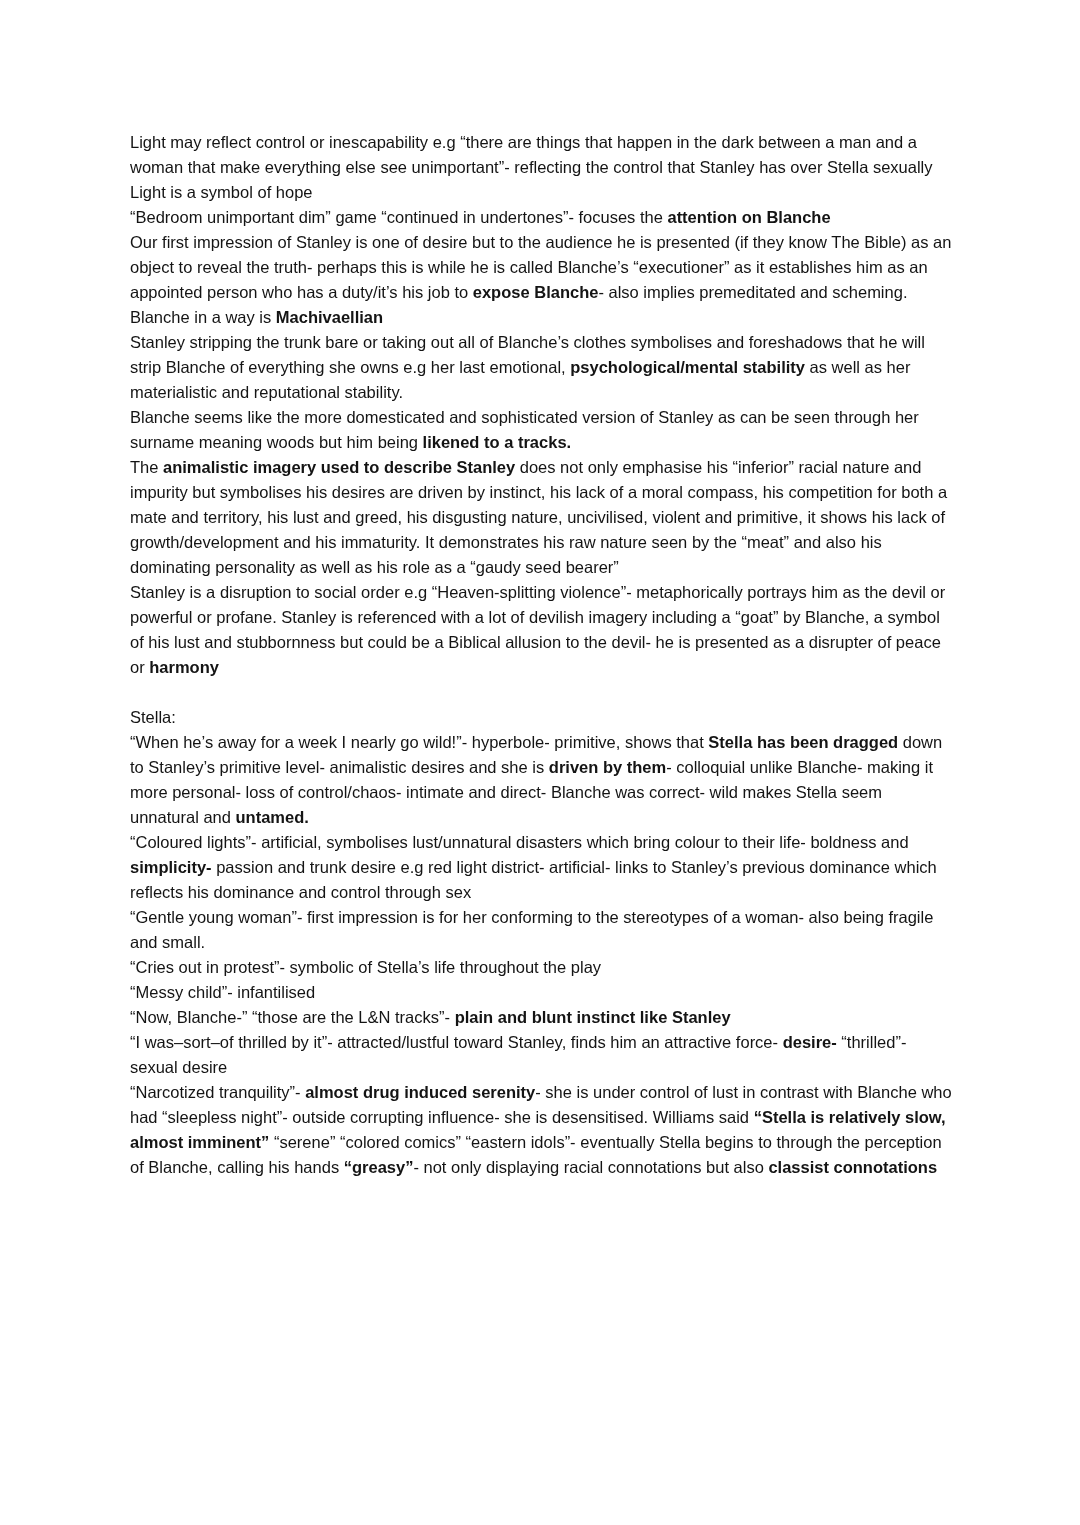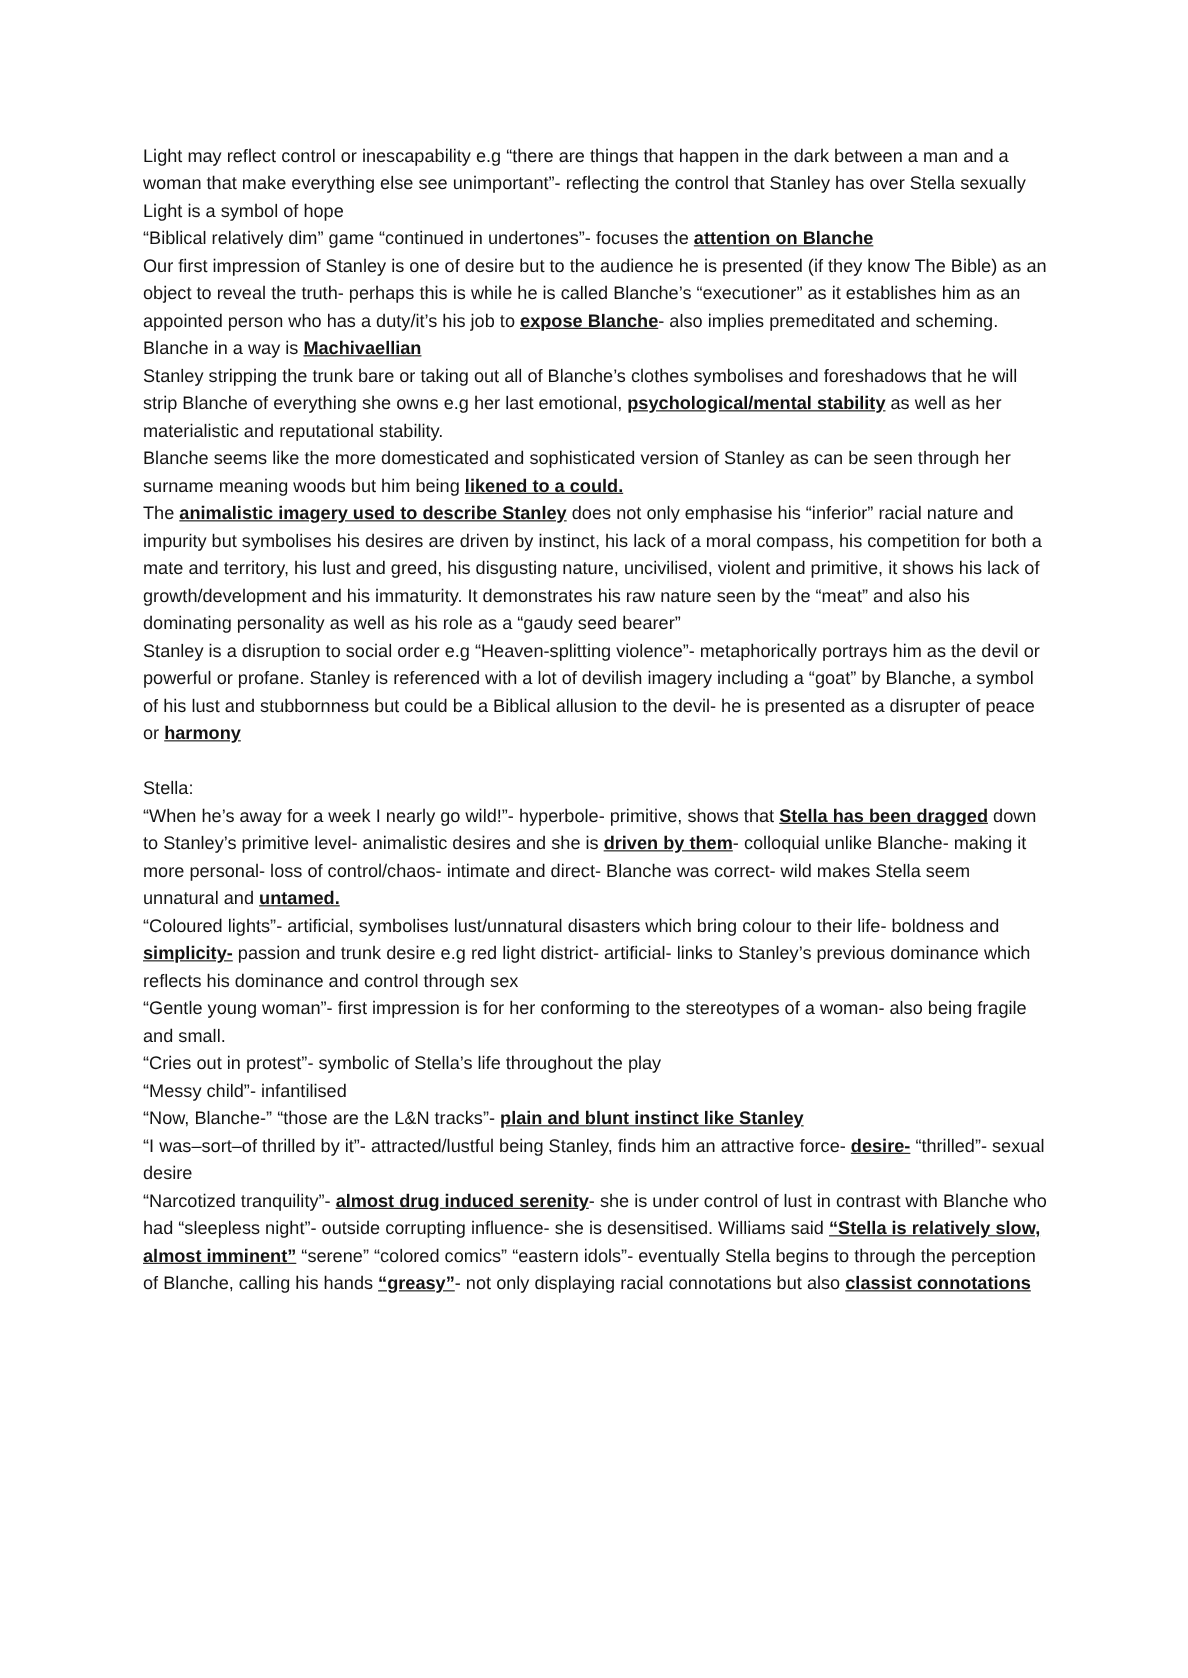--- a/index.html
+++ b/index.html
@@ -24,44 +24,43 @@
   }
   .para {
     margin: 0;
     font-size: 16.5px;
     line-height: 25px;
     color: #141414;
     word-wrap: break-word;
   }
   .para .bold {
     font-weight: 700;
-    text-decoration: underline;
   }
   .para.spacer {
     height: 25px;
   }
 </style>
 </head>
 <body>
 
 <div class="page">
   <div class="text-block">
       <p class="para"><span class="">Light may reflect control or inescapability e.g “there are things that happen in the dark between a man and a woman that make everything else see unimportant”- reflecting the control that Stanley has over Stella sexually</span></p>
       <p class="para"><span class="">Light is a symbol of hope</span></p>
-      <p class="para"><span class="">“Biblical relatively dim” game “continued in undertones”- focuses the </span><span class="bold">attention on Blanche</span></p>
+      <p class="para"><span class="">“Bedroom unimportant dim” game “continued in undertones”- focuses the </span><span class="bold">attention on Blanche</span></p>
       <p class="para"><span class="">Our first impression of Stanley is one of desire but to the audience he is presented (if they know The Bible) as an object to reveal the truth- perhaps this is while he is called Blanche’s “executioner” as it establishes him as an appointed person who has a duty/it’s his job to </span><span class="bold">expose Blanche</span><span class="">- also implies premeditated and scheming.</span></p>
       <p class="para"><span class="">Blanche in a way is </span><span class="bold">Machivaellian</span></p>
       <p class="para"><span class="">Stanley stripping the trunk bare or taking out all of Blanche’s clothes symbolises and foreshadows that he will strip Blanche of everything she owns e.g her last emotional, </span><span class="bold">psychological/mental stability</span><span class=""> as well as her materialistic and reputational stability.</span></p>
-      <p class="para"><span class="">Blanche seems like the more domesticated and sophisticated version of Stanley as can be seen through her surname meaning woods but him being </span><span class="bold">likened to a could.</span></p>
+      <p class="para"><span class="">Blanche seems like the more domesticated and sophisticated version of Stanley as can be seen through her surname meaning woods but him being </span><span class="bold">likened to a tracks.</span></p>
       <p class="para"><span class="">The </span><span class="bold">animalistic imagery used to describe Stanley</span><span class=""> does not only emphasise his “inferior” racial nature and impurity but symbolises his desires are driven by instinct, his lack of a moral compass, his competition for both a mate and territory, his lust and greed, his disgusting nature, uncivilised, violent and primitive, it shows his lack of growth/development and his immaturity. It demonstrates his raw nature seen by the “meat” and also his dominating personality as well as his role as a “gaudy seed bearer”</span></p>
       <p class="para"><span class="">Stanley is a disruption to social order e.g “Heaven-splitting violence”- metaphorically portrays him as the devil or powerful or profane. Stanley is referenced with a lot of devilish imagery including a “goat” by Blanche, a symbol of his lust and stubbornness but could be a Biblical allusion to the devil- he is presented as a disrupter of peace or </span><span class="bold">harmony</span></p>
       <p class="para spacer"></p>
       <p class="para"><span class="">Stella:</span></p>
       <p class="para"><span class="">“When he’s away for a week I nearly go wild!”- hyperbole- primitive, shows that </span><span class="bold">Stella has been dragged</span><span class=""> down to Stanley’s primitive level- animalistic desires and she is </span><span class="bold">driven by them</span><span class="">- colloquial unlike Blanche- making it more personal- loss of control/chaos- intimate and direct- Blanche was correct- wild makes Stella seem unnatural and </span><span class="bold">untamed.</span></p>
       <p class="para"><span class="">“Coloured lights”- artificial, symbolises lust/unnatural disasters which bring colour to their life- boldness and </span><span class="bold">simplicity-</span><span class=""> passion and trunk desire e.g red light district- artificial- links to Stanley’s previous dominance which reflects his dominance and control through sex</span></p>
       <p class="para"><span class="">“Gentle young woman”- first impression is for her conforming to the stereotypes of a woman- also being fragile and small.</span></p>
       <p class="para"><span class="">“Cries out in protest”- symbolic of Stella’s life throughout the play</span></p>
       <p class="para"><span class="">“Messy child”- infantilised</span></p>
       <p class="para"><span class="">“Now, Blanche-” “those are the L&amp;N tracks”- </span><span class="bold">plain and blunt instinct like Stanley</span></p>
-      <p class="para"><span class="">“I was–sort–of thrilled by it”- attracted/lustful being Stanley, finds him an attractive force- </span><span class="bold">desire-</span><span class=""> “thrilled”- sexual desire</span></p>
+      <p class="para"><span class="">“I was–sort–of thrilled by it”- attracted/lustful toward Stanley, finds him an attractive force- </span><span class="bold">desire-</span><span class=""> “thrilled”- sexual desire</span></p>
       <p class="para"><span class="">“Narcotized tranquility”- </span><span class="bold">almost drug induced serenity</span><span class="">- she is under control of lust in contrast with Blanche who had “sleepless night”- outside corrupting influence- she is desensitised. Williams said </span><span class="bold">“Stella is relatively slow, almost imminent”</span><span class=""> “serene” “colored comics” “eastern idols”- eventually Stella begins to through the perception of Blanche, calling his hands </span><span class="bold">“greasy”</span><span class="">- not only displaying racial connotations but also </span><span class="bold">classist connotations</span></p>
     </div>
 </div>
 
 </body></html>

